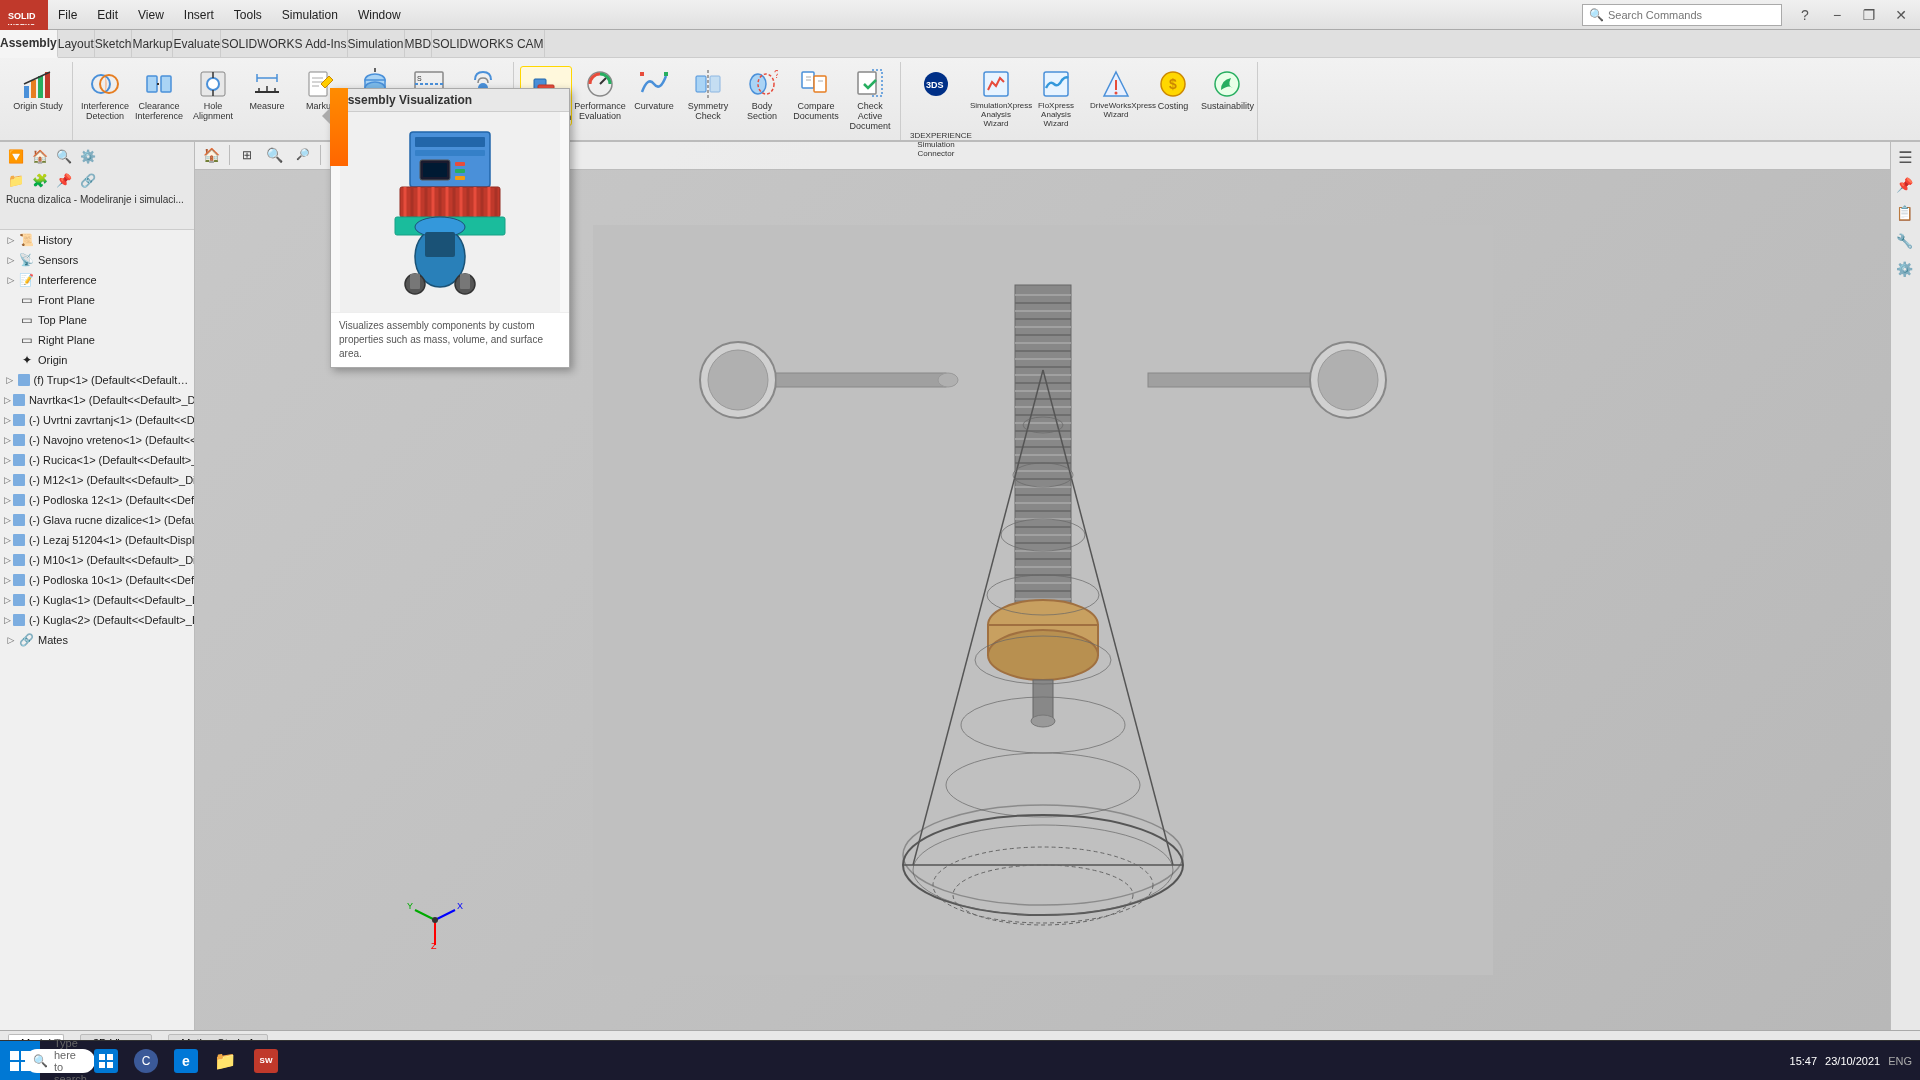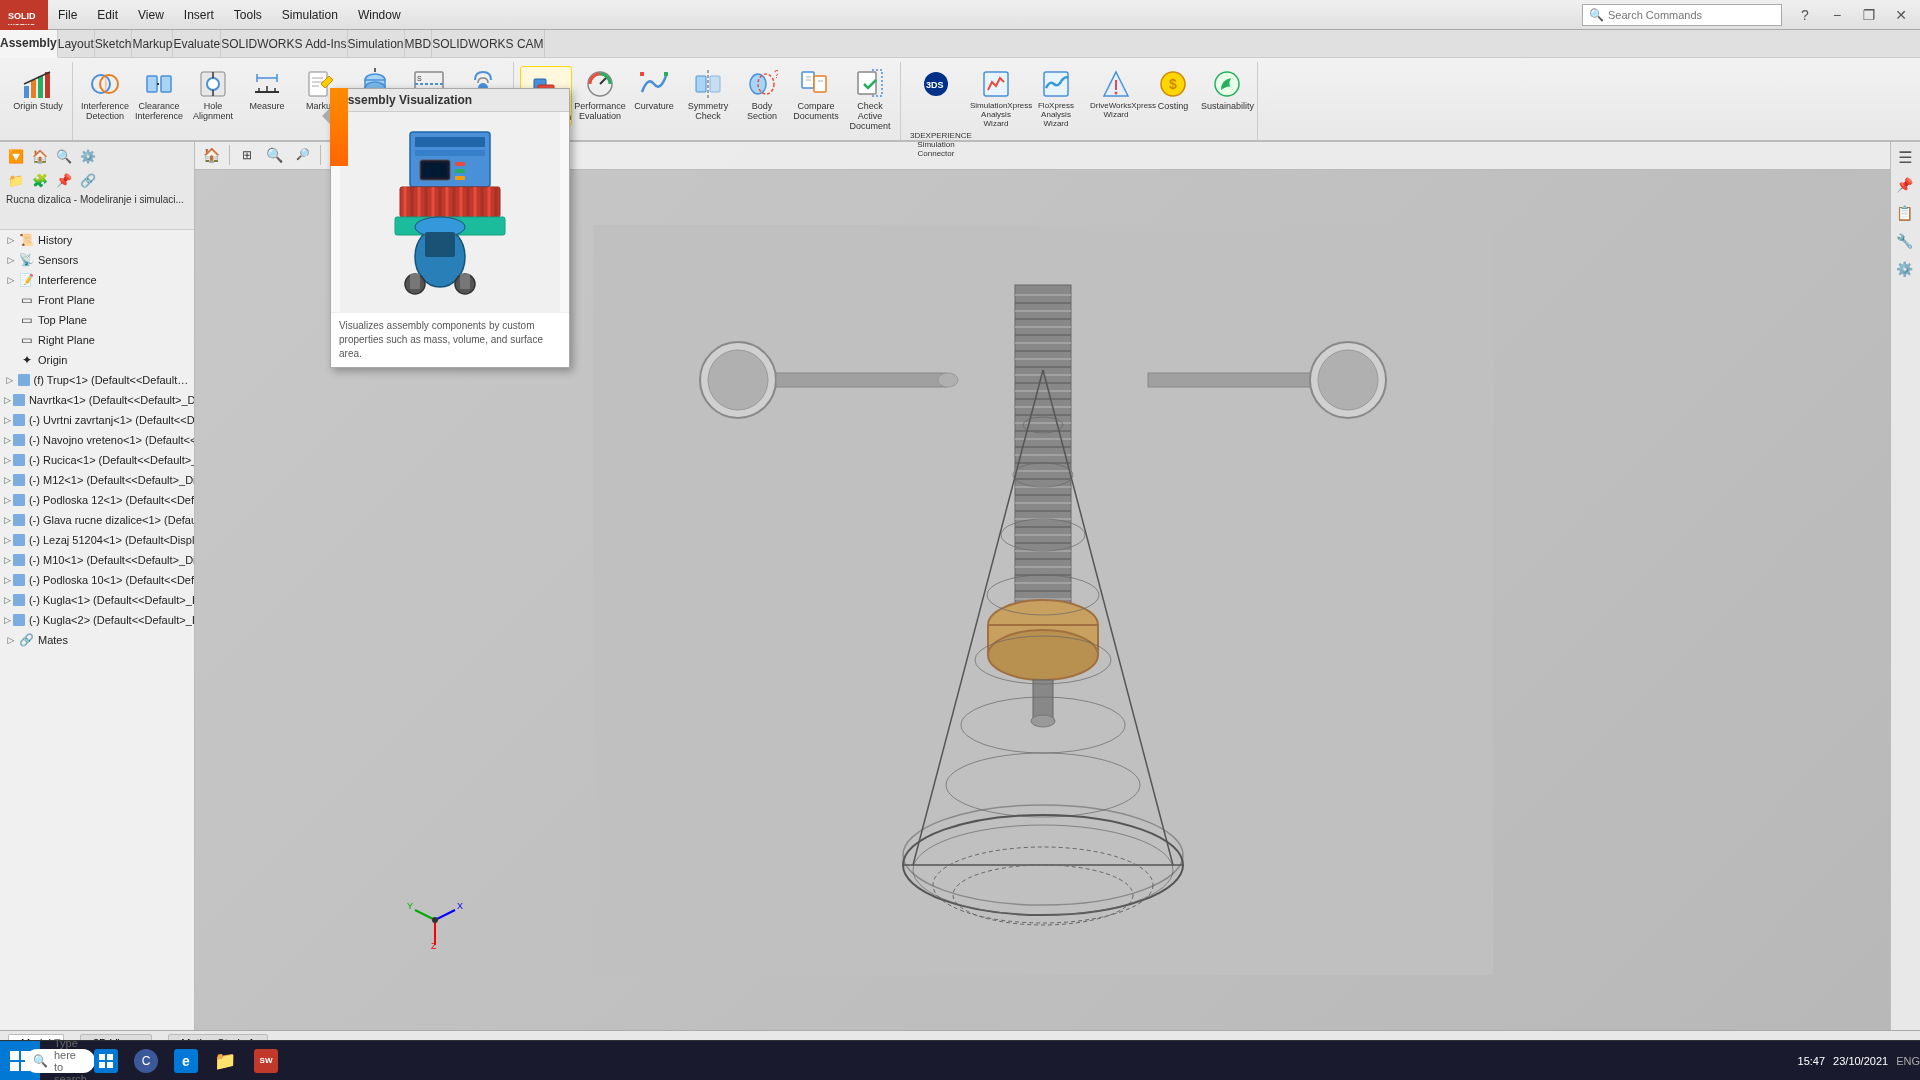--- a/index.html
+++ b/index.html
@@ -875,18 +875,18 @@
     <div style="width:36px;height:40px;display:flex;align-items:center;justify-content:center;cursor:pointer;">
       <div style="width:24px;height:24px;background:#0078d7;border-radius:3px;display:flex;align-items:center;justify-content:center;color:white;font-size:14px;font-weight:bold;">e</div>
     </div>
     <div style="width:36px;height:40px;display:flex;align-items:center;justify-content:center;cursor:pointer;">
       <div style="width:24px;height:24px;display:flex;align-items:center;justify-content:center;font-size:18px;">📁</div>
     </div>
     <div style="width:36px;height:40px;display:flex;align-items:center;justify-content:center;cursor:pointer;">
       <div style="width:24px;height:24px;background:#c0392b;border-radius:3px;display:flex;align-items:center;justify-content:center;color:white;font-size:8px;font-weight:bold;">SW</div>
     </div>
   </div>
-  <div style="margin-left:auto;display:flex;align-items:center;gap:8px;">
+  <div style="margin-left:auto;display:flex;align-items:center;gap:8px;padding-right:8px;">
     <span style="color:white;font-size:11px;">15:47</span>
     <span style="color:white;font-size:11px;">23/10/2021</span>
     <span style="color:#aaa;font-size:11px;">ENG</span>
   </div>
 </div>
 
 </body></html>

